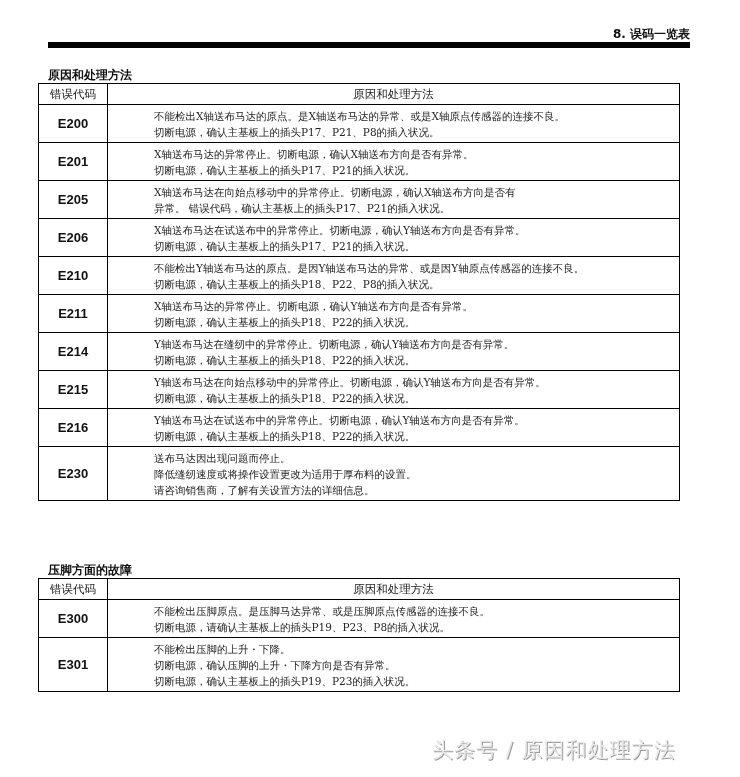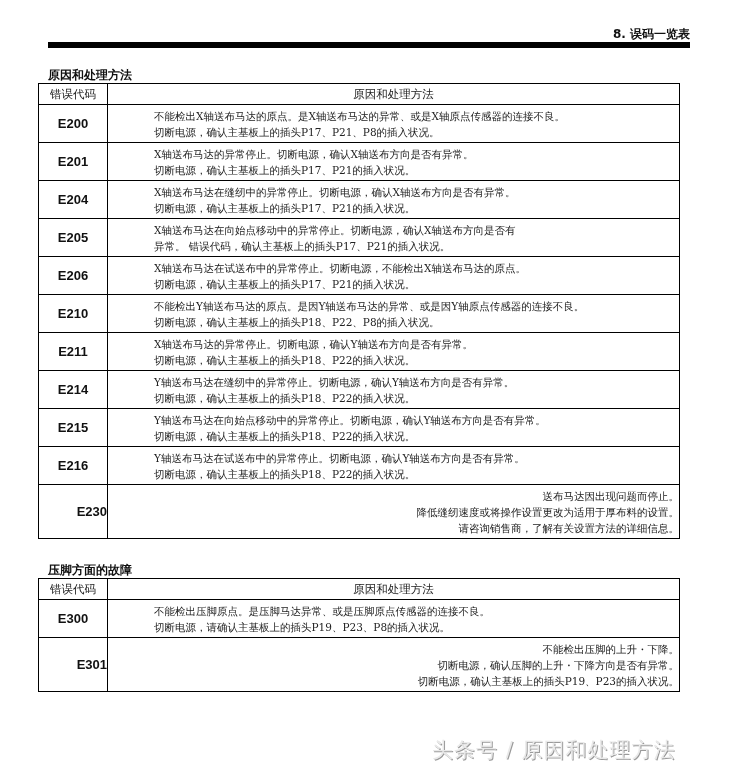--- a/index.html
+++ b/index.html
@@ -34,21 +34,21 @@
   td.code {
     text-align: center; font-family: "Liberation Sans", sans-serif;
     font-weight: bold; font-size: 13px;
   }
   td.desc {
     padding: 2px 0 2px 10px !important; font-size: 10.5px; line-height: 16px;
     color: #222;
   }
   td.desc div { white-space: nowrap; margin-left: 36px; }
   tr.r2 td { height: 33px; }
-  tr.r3 td { height: 49px; text-align: right; }
+  tr.r3 td { height: 49px; }
   .watermark {
     position: absolute; left: 432px; top: 736px;
     font-family: "DejaVu Sans", sans-serif; font-size: 21px; color: #e9e9e9;
     text-shadow: 1px 1px 0 #9a9a9a, -1px -1px 0 #ffffff;
     letter-spacing: 1px;
   }
 </style>
 </head>
 <body>
 
@@ -76,37 +76,30 @@
       </td>
     </tr>
     <tr class="r2">
       <td class="code">E201</td>
       <td class="desc">
         <div>X轴送布马达的异常停止。切断电源，确认X轴送布方向是否有异常。</div>
         <div>切断电源，确认主基板上的插头P17、P21的插入状况。</div>
       </td>
     </tr>
     <tr class="r2">
-      <td class="code">E204</td>
-      <td class="desc">
-        <div>X轴送布马达在缝纫中的异常停止。切断电源，确认X轴送布方向是否有异常。</div>
-        <div>切断电源，确认主基板上的插头P17、P21的插入状况。</div>
-      </td>
-    </tr>
-    <tr class="r2">
       <td class="code">E205</td>
       <td class="desc">
         <div>X轴送布马达在向始点移动中的异常停止。切断电源，确认X轴送布方向是否有</div>
         <div>异常。 错误代码，确认主基板上的插头P17、P21的插入状况。</div>
       </td>
     </tr>
     <tr class="r2">
       <td class="code">E206</td>
       <td class="desc">
-        <div>X轴送布马达在试送布中的异常停止。切断电源，不能检出X轴送布马达的原点。</div>
+        <div>X轴送布马达在试送布中的异常停止。切断电源，确认Y轴送布方向是否有异常。</div>
         <div>切断电源，确认主基板上的插头P17、P21的插入状况。</div>
       </td>
     </tr>
     <tr class="r2">
       <td class="code">E210</td>
       <td class="desc">
         <div>不能检出Y轴送布马达的原点。是因Y轴送布马达的异常、或是因Y轴原点传感器的连接不良。</div>
         <div>切断电源，确认主基板上的插头P18、P22、P8的插入状况。</div>
       </td>
     </tr>

